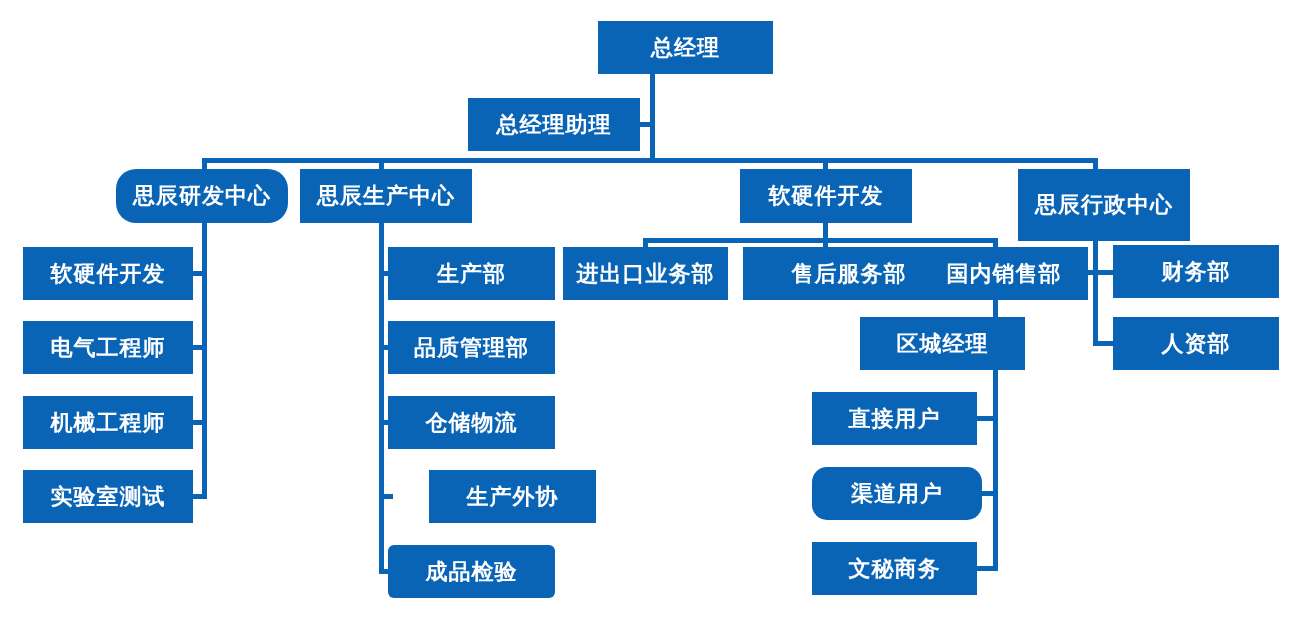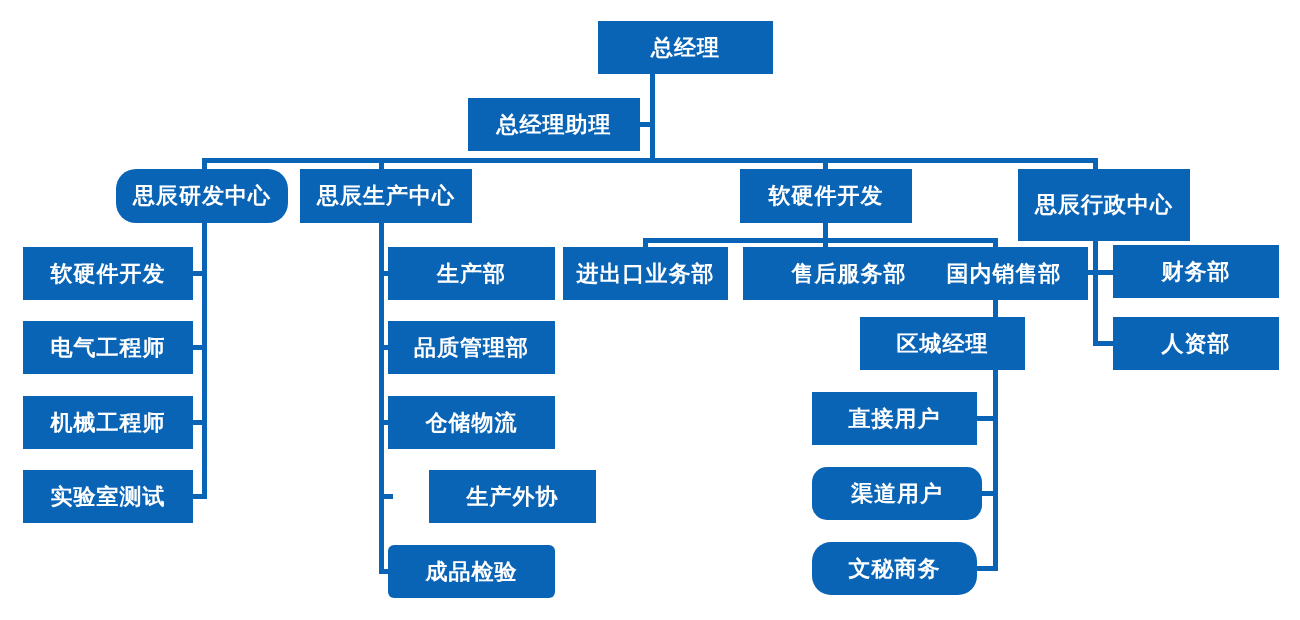--- a/index.html
+++ b/index.html
@@ -84,18 +84,18 @@
   <div class="node" style="left:388px;  top:470px; width:167px; height:53px;margin-left:41px;">生产外协</div>
   <div class="node" style="left:388px;  top:545px; width:167px; height:53px;border-radius:6px;">成品检验</div>
 
   <div class="node" style="left:563px;  top:247px; width:165px; height:53px;">进出口业务部</div>
   <div class="node" style="left:743px;  top:247px; width:180px; height:53px;padding-left:32px;">售后服务部</div>
   <div class="node" style="left:920px;  top:247px; width:168px; height:53px;">国内销售部</div>
 
   <div class="node" style="left:812px;  top:317px; width:165px; height:53px;margin-left:48px;">区城经理</div>
   <div class="node" style="left:812px;  top:392px; width:165px; height:53px;">直接用户</div>
   <div class="node" style="left:812px;  top:467px; width:170px; height:53px;border-radius:15px;">渠道用户</div>
-  <div class="node" style="left:812px;  top:542px; width:165px; height:53px;border-radius:19px;">文秘商务</div>
+  <div class="node" style="left:812px;  top:542px; width:165px; height:53px;">文秘商务</div>
 
   <div class="node" style="left:1113px; top:245px; width:166px; height:53px;">财务部</div>
   <div class="node" style="left:1113px; top:317px; width:166px; height:53px;">人资部</div>
 
 </div>
 
 </body></html>

